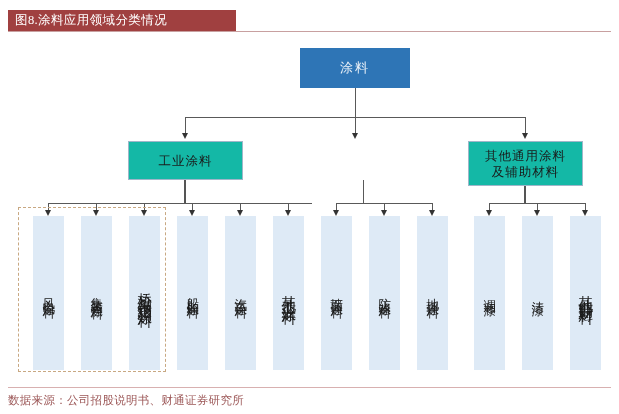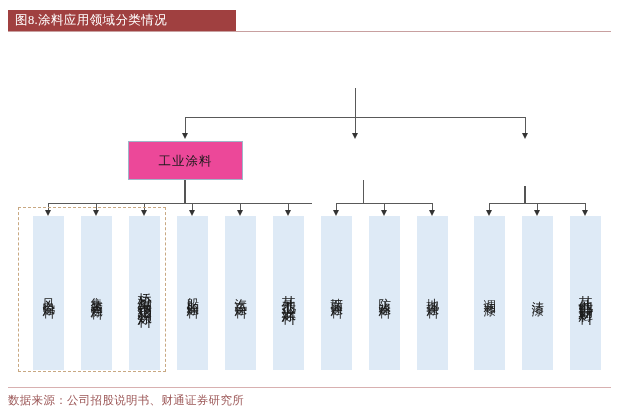--- a/index.html
+++ b/index.html
@@ -38,21 +38,21 @@
     text-align:center;
     color:#1a1a1a;
   }
   .node-root{
     background:#2E75B6;
     border:1px solid #2E75B6;
     color:#EAF1F8;
     font-size:13px;letter-spacing:2px;
   }
   .node-l2{
-    background:#ec4899;
+    background:#14b8a6;
     border:1px solid #9FB6C9;
     font-size:12.5px;letter-spacing:1px;
     line-height:16px;
   }
   .leaf{
     position:absolute;
     background:#DEEAF6;
     box-sizing:border-box;
     display:flex;align-items:center;justify-content:center;
   }
@@ -102,39 +102,46 @@
 
 <div id="root">
 
   <div class="title-bar">
     <div class="title-text">图8.涂料应用领域分类情况</div>
   </div>
   <div class="title-rule"></div>
 
   <div class="canvas">
 
+    <div class="node node-root" style="left:300px;top:15px;width:110px;height:40px;">
+      <span>涂料</span>
+    </div>
 
     <div class="ln v" style="left:355px;top:55px;height:29px;"></div>
 
     <div class="ln h" style="left:185px;top:84px;width:340px;"></div>
 
     <div class="ln v" style="left:185px;top:84px;height:18px;"></div>
     <div class="arrow" style="left:181.5px;top:100px;"></div>
 
     <div class="ln v" style="left:355px;top:84px;height:18px;"></div>
     <div class="arrow" style="left:351.5px;top:100px;"></div>
 
     <div class="ln v" style="left:525px;top:84px;height:18px;"></div>
     <div class="arrow" style="left:521.5px;top:100px;"></div>
 
     <div class="node node-l2" style="left:128px;top:108px;width:115px;height:39px;">
       <span>工业涂料</span>
     </div>
 
 
+    <div class="node node-l2" style="left:468px;top:108px;width:115px;height:45px;flex-direction:column;">
+      <span>其他通用涂料</span>
+      <span>及辅助材料</span>
+    </div>
 
     <div class="ln thick" style="left:184px;top:147px;height:23px;"></div>
     <div class="ln h" style="left:48px;top:170px;width:264px;"></div>
 
     <div class="ln v" style="left:48px;top:170px;height:9px;"></div>
     <div class="arrow" style="left:44.5px;top:177px;"></div>
 
     <div class="ln v" style="left:96px;top:170px;height:9px;"></div>
     <div class="arrow" style="left:92.5px;top:177px;"></div>
 

